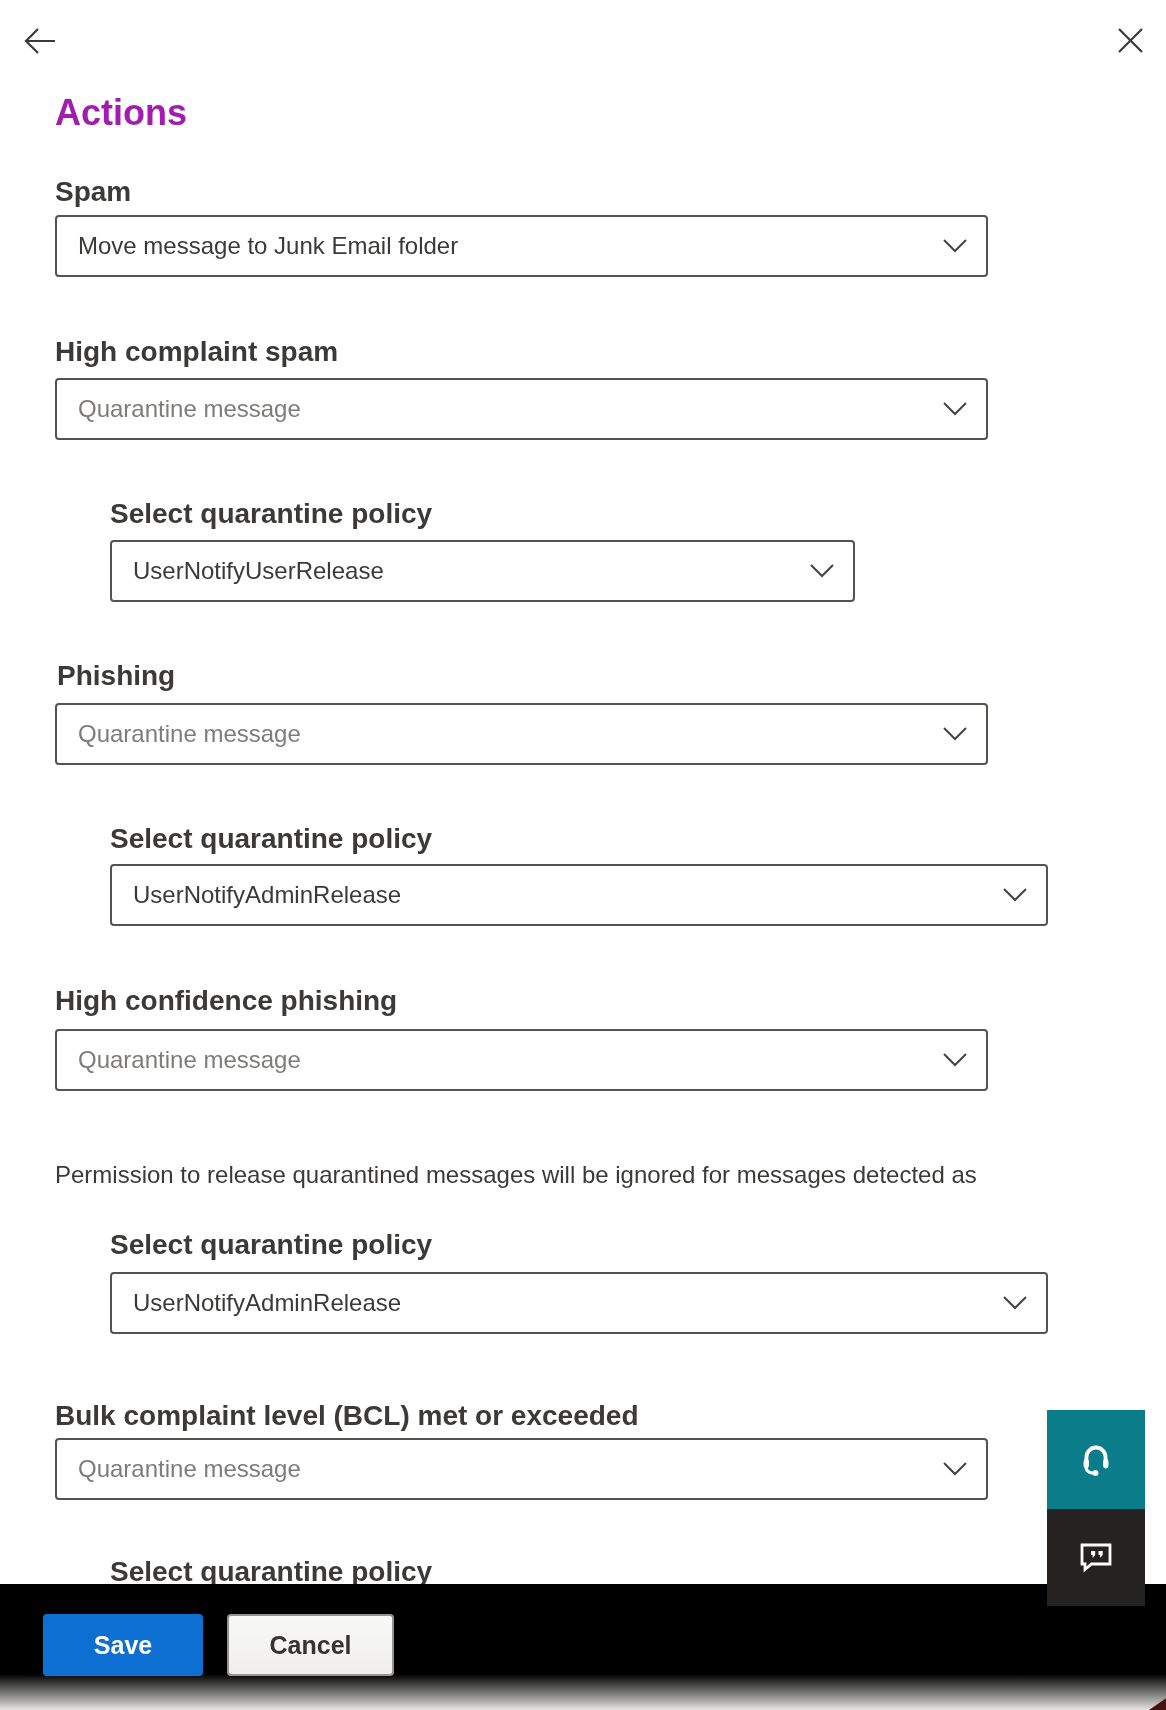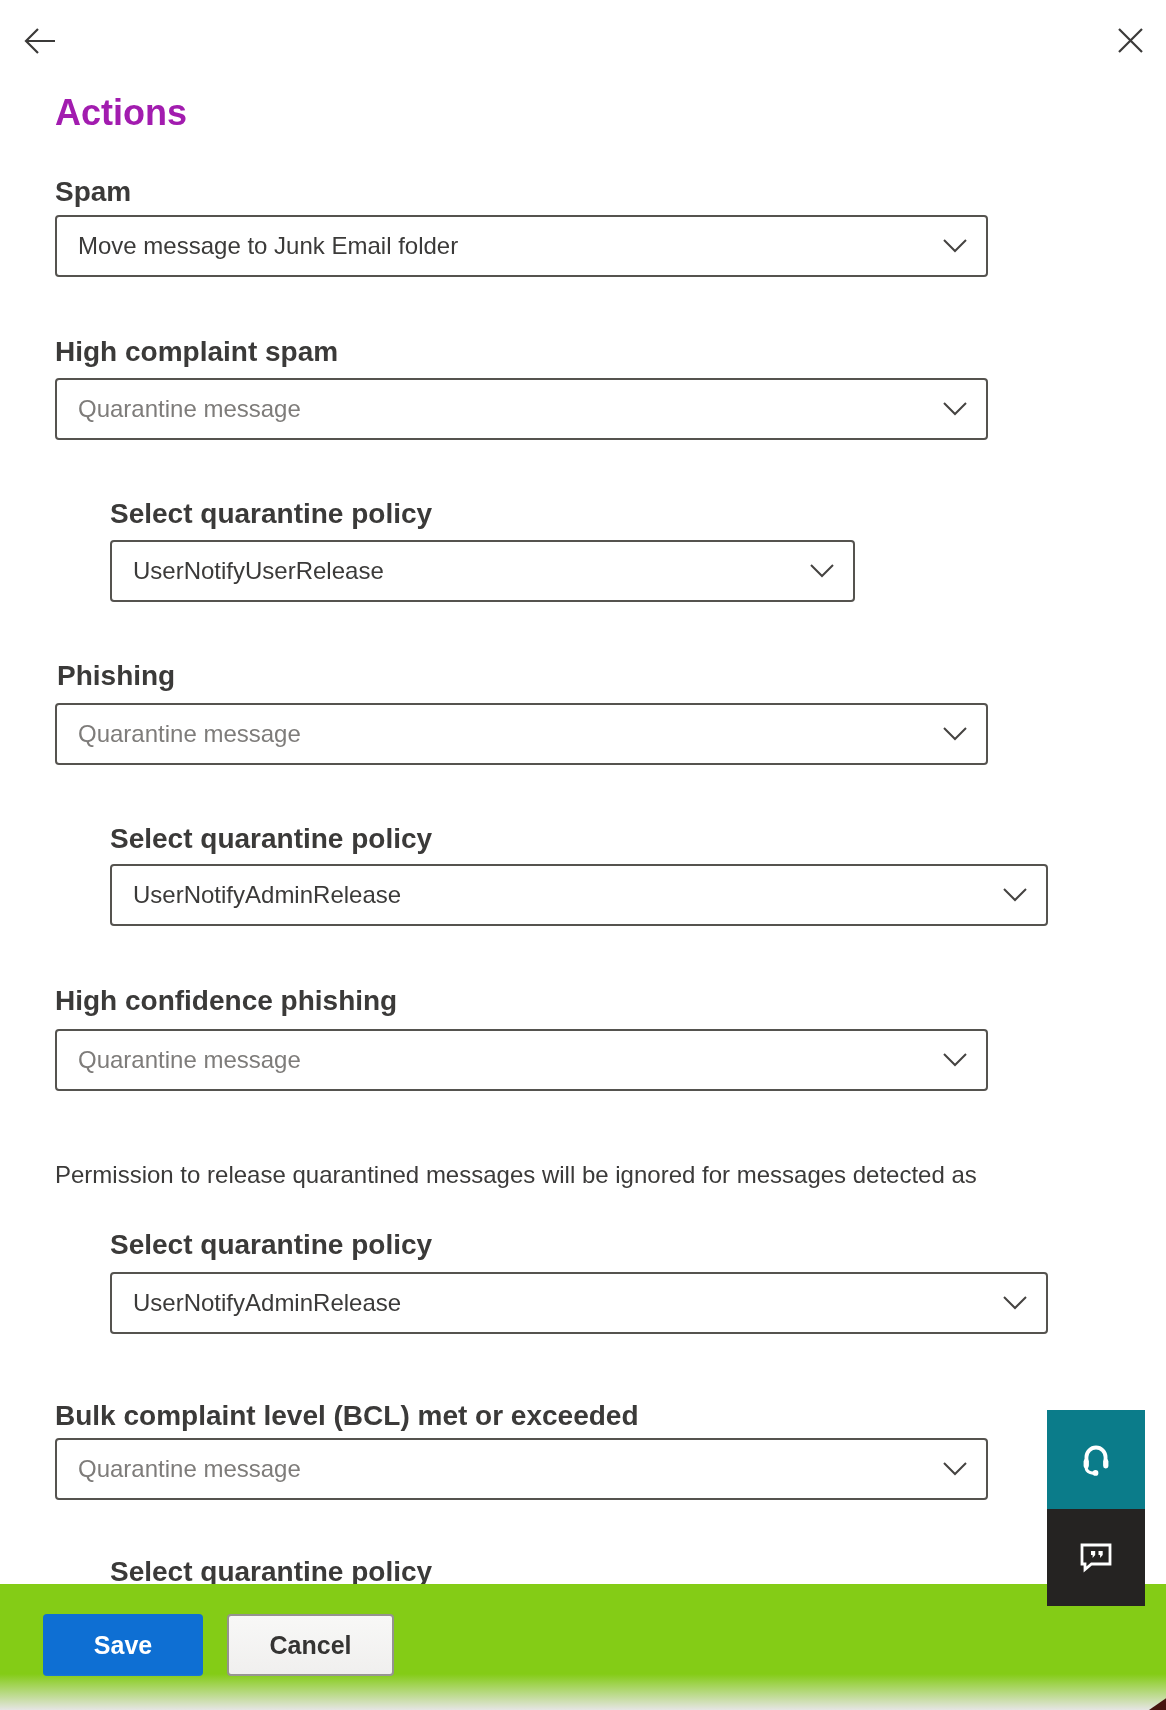--- a/index.html
+++ b/index.html
@@ -53,21 +53,21 @@
 
   .note {
     position: absolute; left: 55px; top: 1140px; width: 1095px;
     font-size: 24px; color: #3b3a39; line-height: 38px; margin-top: 16px;
   }
   .note span { display: block; white-space: nowrap; }
 
   
   .footer {
     position: absolute; left: 0; top: 1584px; width: 1166px; height: 126px;
-    background: #84cc16; z-index: 10;
+    background: #000000; z-index: 10;
   }
   .footer .fade {
     position: absolute; left: 0; bottom: 0; width: 100%; height: 36px;
     background: linear-gradient(to bottom, rgba(233,232,231,0) 0%, #e6e5e4 100%);
   }
   .btn {
     position: absolute; top: 30px; height: 62px;
     box-sizing: border-box; border-radius: 4px;
     font-family: "Liberation Sans", sans-serif;
     font-size: 25px; font-weight: 600;

